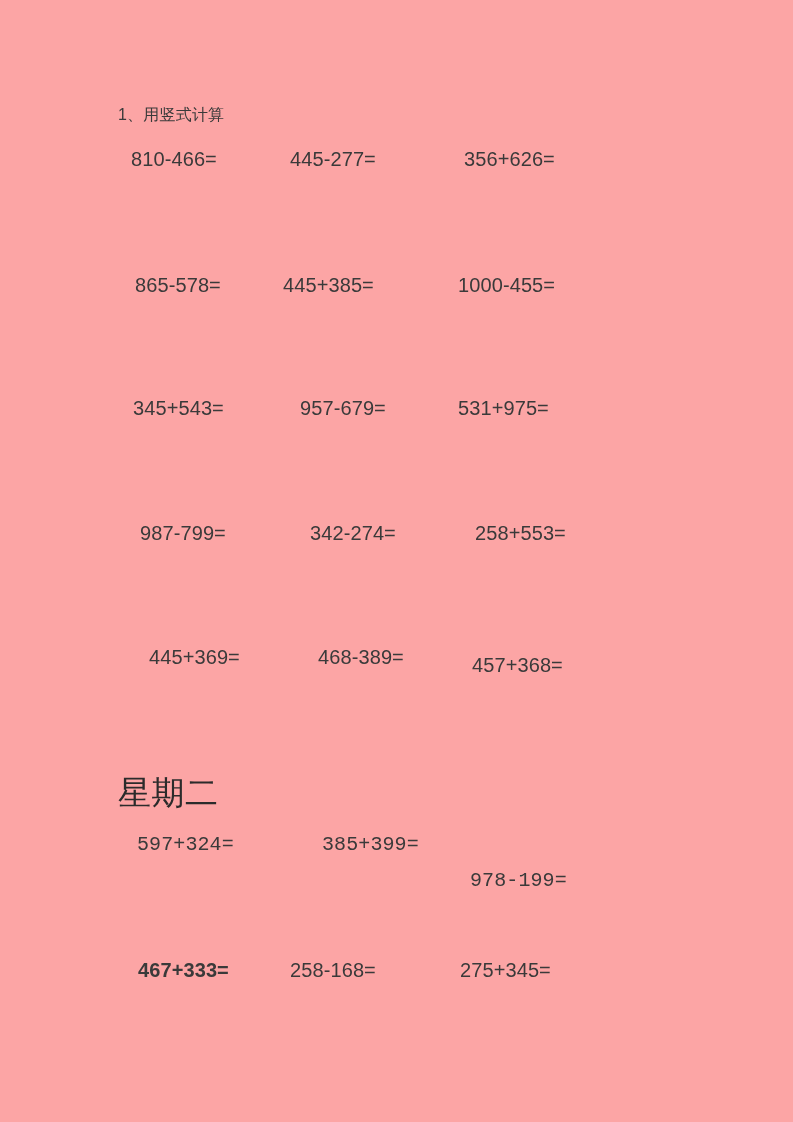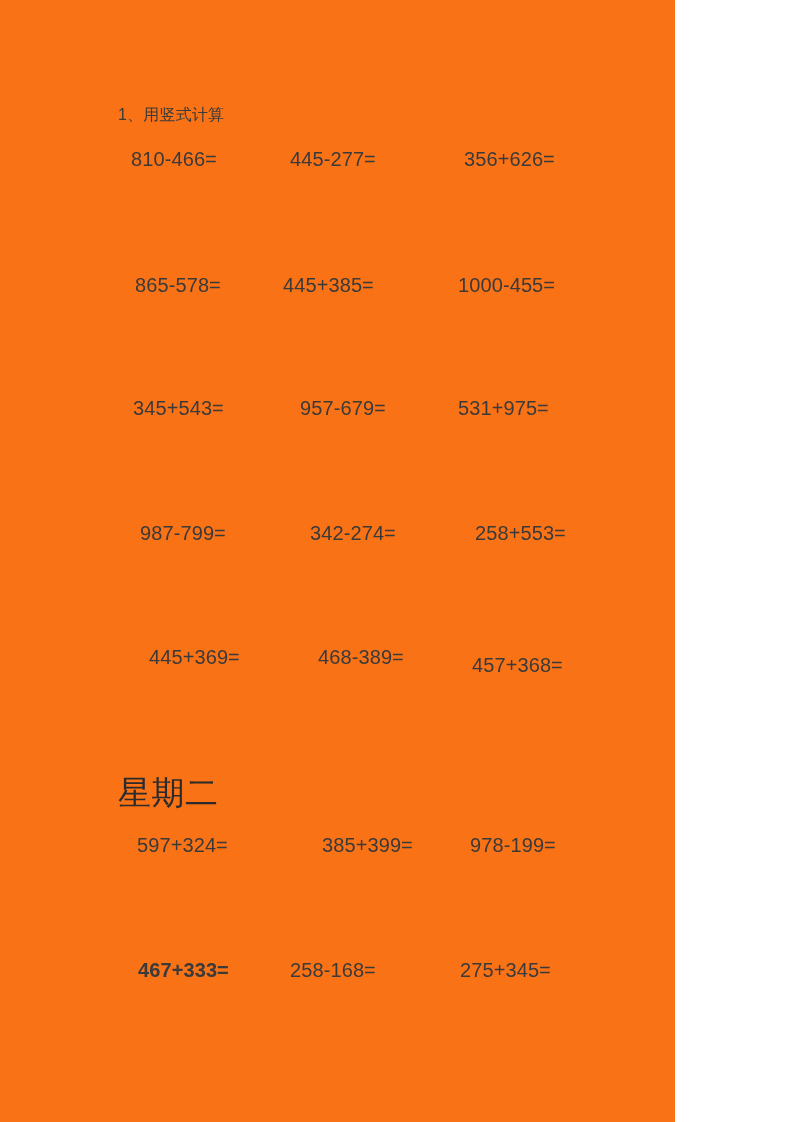--- a/index.html
+++ b/index.html
@@ -13,23 +13,23 @@
     height: 1122px;
     position: relative;
     font-family: "Liberation Sans", "DejaVu Sans", sans-serif;
     color: #3a3a3a;
     overflow: hidden;
   }
   .page {
     position: absolute;
     left: 0;
     top: 0;
-    width: 675px;
+    width: 793px;
     height: 1122px;
-    background: #f97316;
+    background: #fca5a5;
   }
   .section-heading {
     position: absolute;
     left: 118px;
     top: 104px;
     font-size: 16px;
     line-height: 22px;
     font-weight: 400;
     color: #3a3a3a;
     white-space: nowrap;
@@ -91,24 +91,24 @@
       <div class="problem-row" style="top: 518px;">
         <div class="problem" style="left: 140px;">987-799=</div>
         <div class="problem" style="left: 310px;">342-274=</div>
         <div class="problem" style="left: 475px;">258+553=</div>
       </div>
       <div class="problem-row" style="top: 642px;">
         <div class="problem" style="left: 149px;">445+369=</div>
         <div class="problem" style="left: 318px;">468-389=</div>
         <div class="problem" style="left: 472px; margin-top: 8px;">457+368=</div>
       </div>
-      <div class="problem-row" style="top: 830px;">
+      <div class="problem-row" style="top: 830px; font-family: Liberation Mono, monospace;">
         <div class="problem" style="left: 137px;">597+324=</div>
         <div class="problem" style="left: 322px;">385+399=</div>
-        <div class="problem" style="left: 470px;">978-199=</div>
+        <div class="problem" style="left: 470px; margin-top: 36px;">978-199=</div>
       </div>
       <div class="problem-row" style="top: 955px;">
         <div class="problem" style="left: 138px; font-weight: bold;">467+333=</div>
         <div class="problem" style="left: 290px;">258-168=</div>
         <div class="problem" style="left: 460px;">275+345=</div>
       </div>
     </div>
 
 </div>
 

